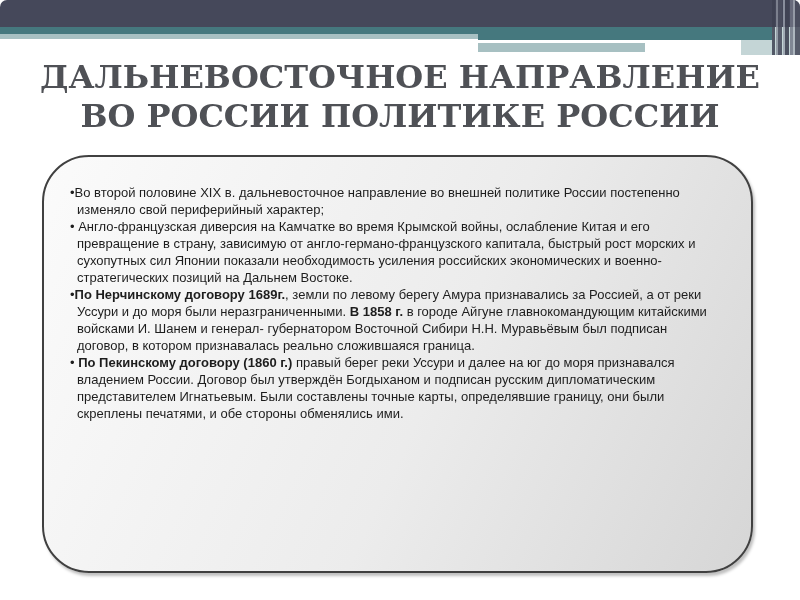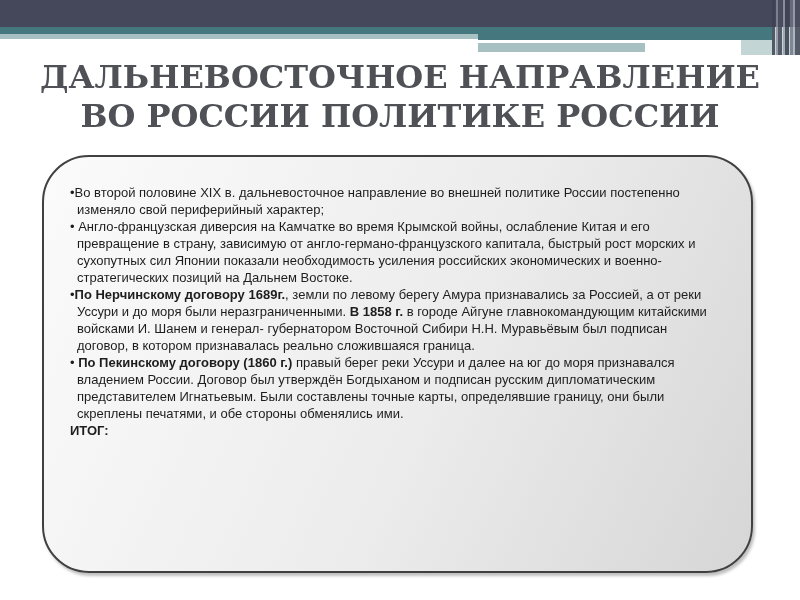--- a/index.html
+++ b/index.html
@@ -7,21 +7,21 @@
     --teal:#45787E;
     --light-teal:#A7C0C2;
     --pale-teal:#C4D5D6;
     --title-color:#4F5156;
     --body-color:#1D1D1D;
     --box-border:#404040;
   }
   html,body{margin:0;padding:0;background:#fff;}
   .slide{
     position:relative;width:800px;height:600px;background:#ffffff;
-    overflow:hidden;font-family:"Liberation Sans",sans-serif;
+    overflow:hidden;font-family:"Liberation Sans",sans-serif;border-radius:7px;
   }
   
   .bar-navy{position:absolute;left:0;top:0;width:800px;height:27px;background:var(--navy);}
   .bar-teal-left{position:absolute;left:0;top:27px;width:478px;height:7px;background:var(--teal);}
   .bar-lightteal-left{position:absolute;left:0;top:34px;width:478px;height:5px;background:var(--light-teal);}
   .bar-teal-right{position:absolute;left:478px;top:27px;width:322px;height:13px;background:var(--teal);}
   .bar-lightteal-mid{position:absolute;left:478px;top:43px;width:167px;height:9px;background:var(--light-teal);}
   .bar-paleteal-right{position:absolute;left:741px;top:40px;width:59px;height:15px;background:var(--pale-teal);}
   .corner-stripes{position:absolute;left:748px;top:0;width:52px;height:55px;}
   .corner-stripes .pale-col{position:absolute;left:24px;top:27px;width:28px;height:28px;background:var(--pale-teal);}
@@ -83,17 +83,16 @@
     <span>ДАЛЬНЕВОСТОЧНОЕ НАПРАВЛЕНИЕ</span><br>
     <span>ВО РОССИИ ПОЛИТИКЕ РОССИИ</span>
   </h1>
 
   <div class="box">
     <div class="text">
         <div class="para"><span class="bullet">•</span><span class="">Во второй половине XIX в. дальневосточное направление во внешней политике России постепенно изменяло свой периферийный характер;</span></div>
         <div class="para"><span class="bullet">• </span><span class="">Англо-французская диверсия на Камчатке во время Крымской войны, ослабление Китая и его превращение в страну, зависимую от англо-германо-французского капитала, быстрый рост морских и сухопутных сил Японии показали необходимость усиления российских экономических и военно-стратегических позиций на Дальнем Востоке.</span></div>
         <div class="para"><span class="bullet">•</span><span class="bold">По Нерчинскому договору 1689г.</span><span class="">, земли по левому берегу Амура признавались за Россией, а от реки Уссури и до моря были неразграниченными. </span><span class="bold">В 1858 г.</span><span class=""> в городе Айгуне главнокомандующим китайскими войсками И. Шанем и генерал- губернатором Восточной Сибири Н.Н. Муравьёвым был подписан договор, в котором признавалась реально сложившаяся граница.</span></div>
         <div class="para"><span class="bullet">• </span><span class="bold">По Пекинскому договору (1860 г.)</span><span class=""> правый берег реки Уссури и далее на юг до моря признавался владением России. Договор был утверждён Богдыханом и подписан русским дипломатическим представителем Игнатьевым. Были составлены точные карты, определявшие границу, они были скреплены печатями, и обе стороны обменялись ими.</span></div>
-        <div class="para no-bullet"><span class="bold">ИТОГ:</span></div>
       </div>
   </div>
 
 </div>
 
 </body></html>

